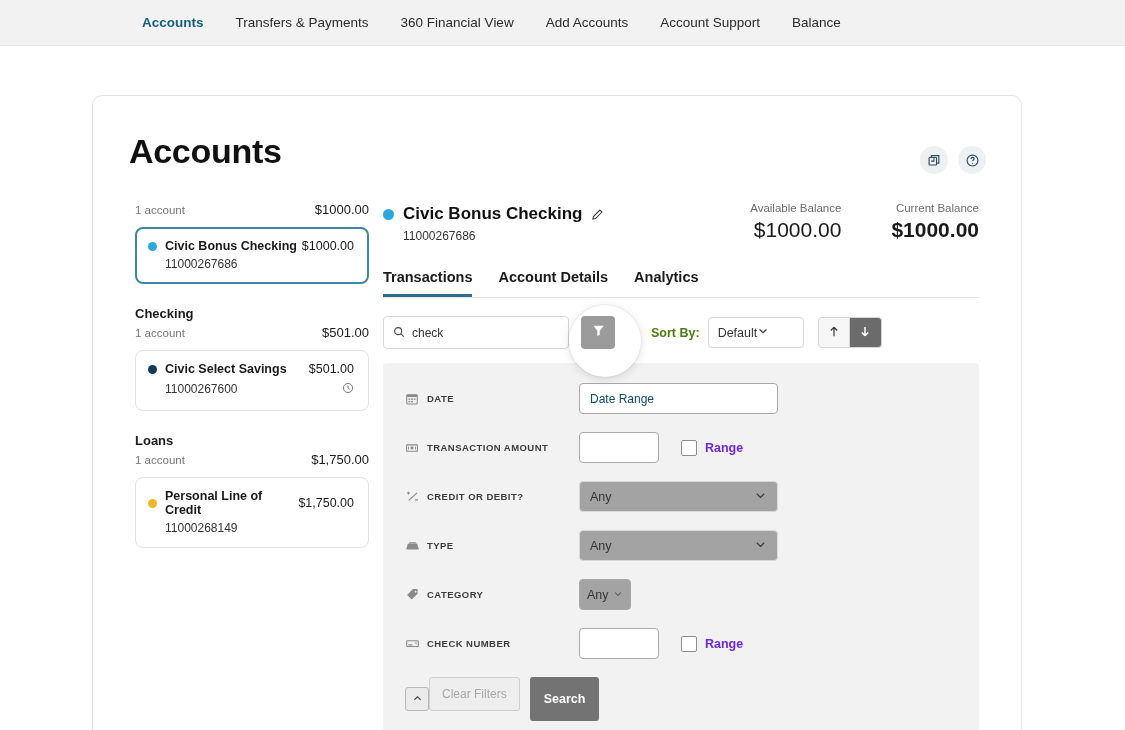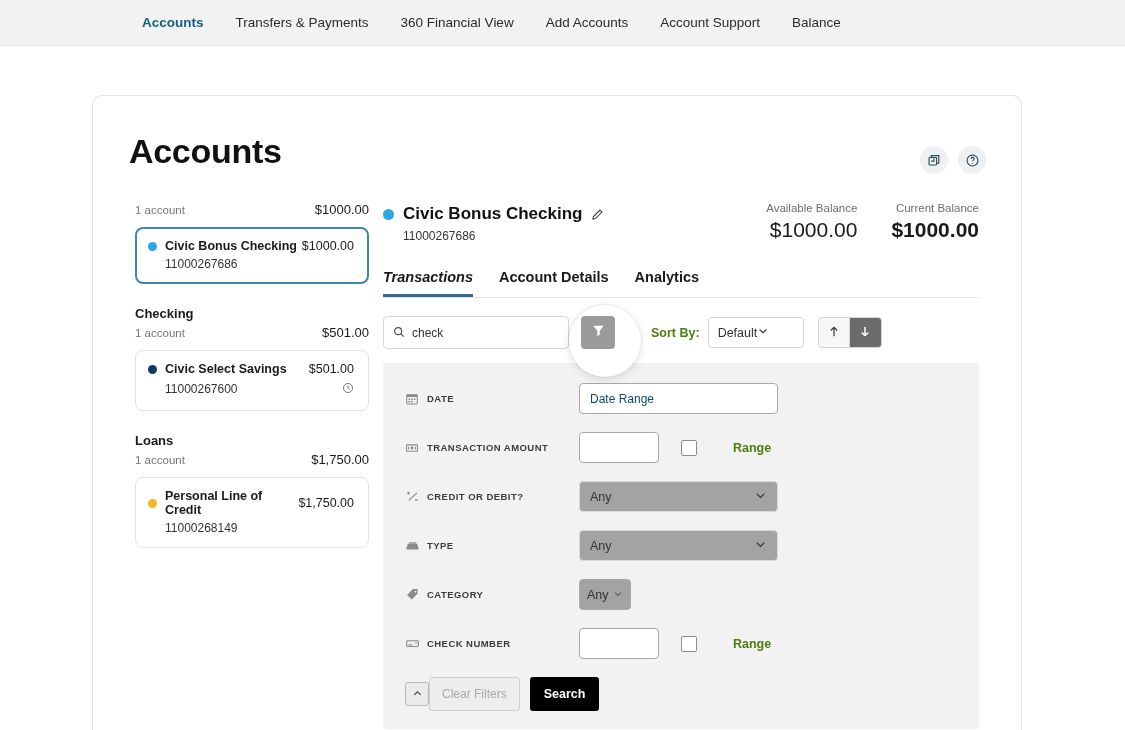--- a/index.html
+++ b/index.html
@@ -74,30 +74,30 @@
 
   
   .acct-main { flex: 1; padding-right: 42px; }
   .main-head { display: flex; align-items: flex-start; justify-content: space-between; }
   .main-left { padding-top: 2px; }
   .main-title-row { display: flex; align-items: center; gap: 9px; }
   .main-dot { width: 11px; height: 11px; border-radius: 50%; }
   .main-title { font-size: 17px; font-weight: 700; color: #111; }
   .edit-ico { cursor: pointer; color: #444; display: flex; }
   .main-acctnum { font-size: 12px; color: #333; margin-top: 5px; margin-left: 20px; }
-  .bal-group { display: flex; gap: 34px; }
+  .bal-group { display: flex; gap: 50px; }
   .bal-col { text-align: right; }
   .bal-label { font-size: 11.5px; color: #6d6d6d; }
   .bal-val { font-size: 21px; color: #1a1a1a; margin-top: 4px; font-weight: 400; }
   .bal-val.strong { font-weight: 700; }
 
   
   .tabs { display: flex; gap: 26px; margin-top: 26px; border-bottom: 1px solid #e3e3e3; }
   .tab { font-size: 14.5px; font-weight: 700; color: #1a1a1a; padding-bottom: 9px; cursor: pointer; }
-  .tab.active { border-bottom: 3px solid #2f6c8f; font-style: italic; }
+  .tab.active { border-bottom: 3px solid #2f6c8f; }
 
   
   .search-row { display: flex; align-items: center; gap: 12px; margin-top: 18px; }
   .search-box {
     width: 186px; height: 33px; border: 1px solid #d6d6d6; border-radius: 4px;
     display: flex; align-items: center; gap: 7px; padding: 0 9px; background: #fff;
   }
   .search-box input {
     border: none; outline: none; font-size: 12px; color: #333;
     font-family: "Liberation Sans", sans-serif; width: 100%; background: transparent;
@@ -153,35 +153,35 @@
     display: flex; align-items: center; justify-content: space-between;
     padding: 0 10px; font-size: 12.5px; color: #333; cursor: pointer;
   }
   .f-select.wide { width: 199px; }
   .f-select.mini { width: 52px; padding: 0 7px; border-color: #a9a9a9; }
   .f-check-wrap { display: flex; align-items: center; gap: 8px; margin-left: 22px; }
   .f-check {
     width: 16px; height: 16px; border: 1px solid #8d8d8d; border-radius: 2px;
     background: #fff; cursor: pointer;
   }
-  .f-check-lbl { font-size: 12.5px; font-weight: 700; color: #4d7c0f; margin-left: 28px; }
+  .f-check-lbl { font-size: 12.5px; font-weight: 700; color: #6d28d9; }
   .f-foot { display: flex; align-items: center; justify-content: flex-start; margin-top: 6px; }
   .collapse-btn {
     width: 24px; height: 24px; border: 1px solid #b9b9b9; border-radius: 3px;
     background: #ebebeb; display: flex; align-items: center; justify-content: center;
     cursor: pointer;
   }
   .foot-btns { display: flex; gap: 10px; }
   .btn-clear {
     min-width: 76px; height: 34px; border: 1px solid #cfcfcf; border-radius: 3px;
     background: #eeeeee; color: #a8a8a8; font-size: 12px;
     display: flex; align-items: center; justify-content: center; padding: 0 12px; cursor: pointer;
   }
   .btn-search {
-    min-width: 60px; height: 34px; border-radius: 3px; background: #000000;
+    min-width: 60px; height: 44px; border-radius: 3px; background: #737373;
     color: #fff; font-size: 12.5px; font-weight: 700;
     display: flex; align-items: center; justify-content: center; padding: 0 14px; cursor: pointer;
   }
 </style>
 </head>
 <body>
 
 <div class="topnav">
   <div class="topnav-item active">Accounts</div>
   <div class="topnav-item">Transfers &amp; Payments</div>

